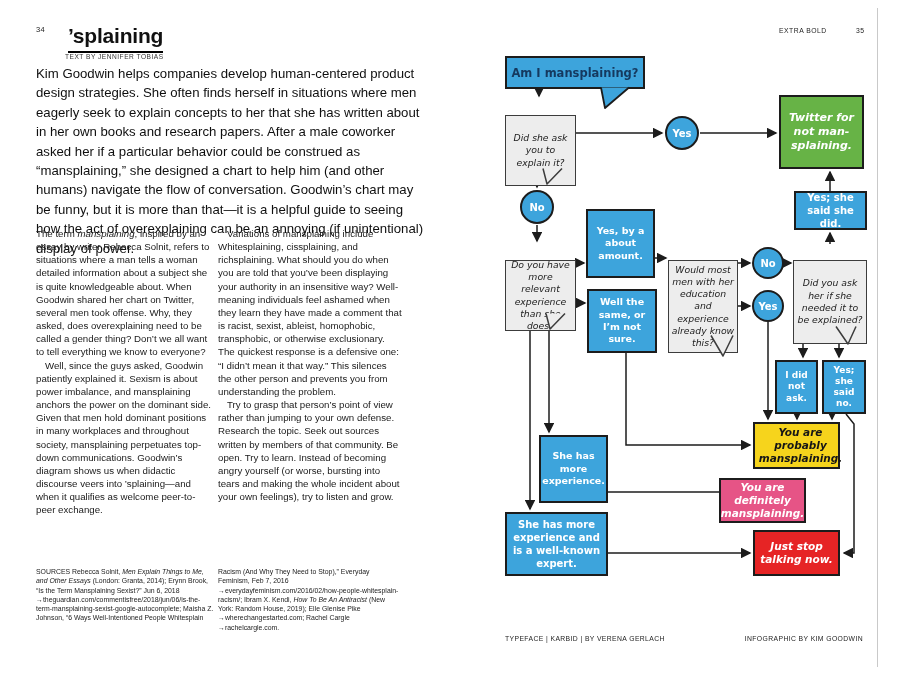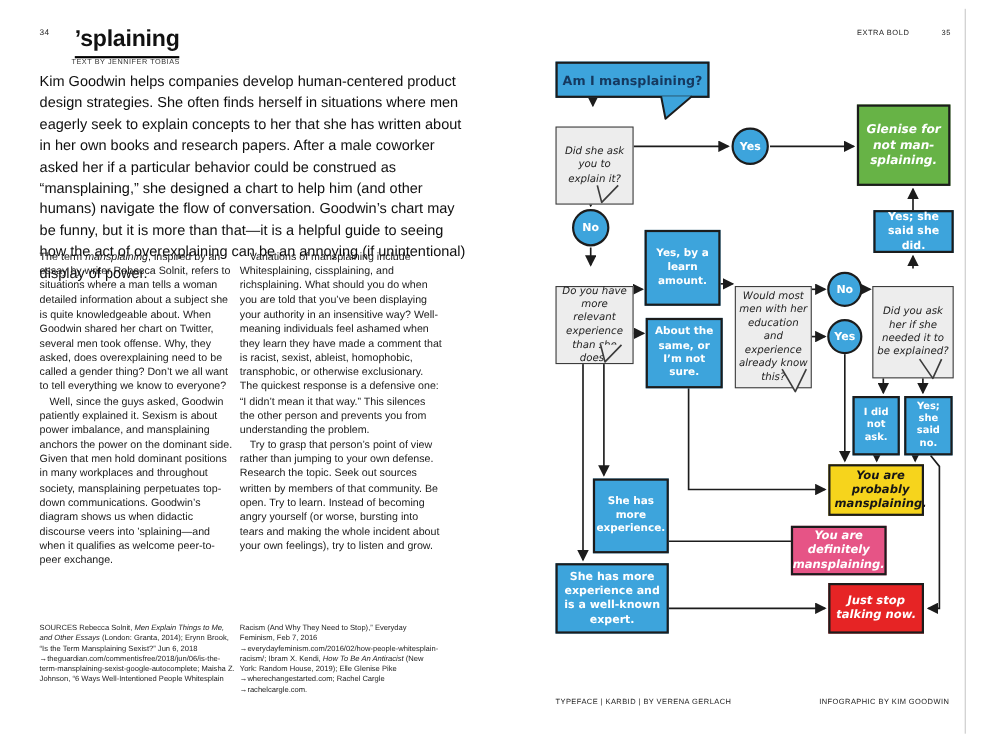--- a/index.html
+++ b/index.html
@@ -102,29 +102,29 @@
     <line x1="608" y1="553" x2="750" y2="553" marker-end="url(#ah)"></line>
   </g>
 </svg>
 
 <div class="node bubble abs" style="left:505px;top:56px;width:140px;height:33px">Am I mansplaining?</div>
 
 <div class="node q abs" style="left:505px;top:99px;width:71px;height:71px">Did she ask you to explain it?</div>
 
 <div class="node blue circle abs" style="left:665px;top:116px;width:34px;height:34px">Yes</div>
 
-<div class="node result green abs" style="left:779px;top:95px;width:85px;height:74px">Glenise for not man-splaining.</div>
+<div class="node result green abs" style="left:779px;top:95px;width:85px;height:74px">Twitter for not man-splaining.</div>
 
 <div class="node blue circle abs" style="left:520px;top:190px;width:34px;height:34px">No</div>
 
 <div class="node q abs" style="left:505px;top:244px;width:71px;height:71px">Do you have more relevant experience than she does?</div>
 
-<div class="node blue abs" style="left:586px;top:209px;width:69px;height:69px">Yes, by a learn amount.</div>
+<div class="node blue abs" style="left:586px;top:209px;width:69px;height:69px">Yes, by a about amount.</div>
 
-<div class="node blue abs" style="left:587px;top:289px;width:70px;height:64px">About the same, or I’m not sure.</div>
+<div class="node blue abs" style="left:587px;top:289px;width:70px;height:64px">Well the same, or I’m not sure.</div>
 
 <div class="node q abs" style="left:668px;top:244px;width:70px;height:93px">Would most men with her education and experience already know this?</div>
 
 <div class="node blue circle abs" style="left:752px;top:247px;width:32px;height:32px">No</div>
 
 <div class="node blue circle abs" style="left:752px;top:290px;width:32px;height:32px">Yes</div>
 
 <div class="node q abs" style="left:793px;top:244px;width:74px;height:84px">Did you ask her if she needed it to be explained?</div>
 
 <div class="node blue abs" style="left:794px;top:191px;width:73px;height:39px;font-size:10px">Yes; she said she did.</div>

